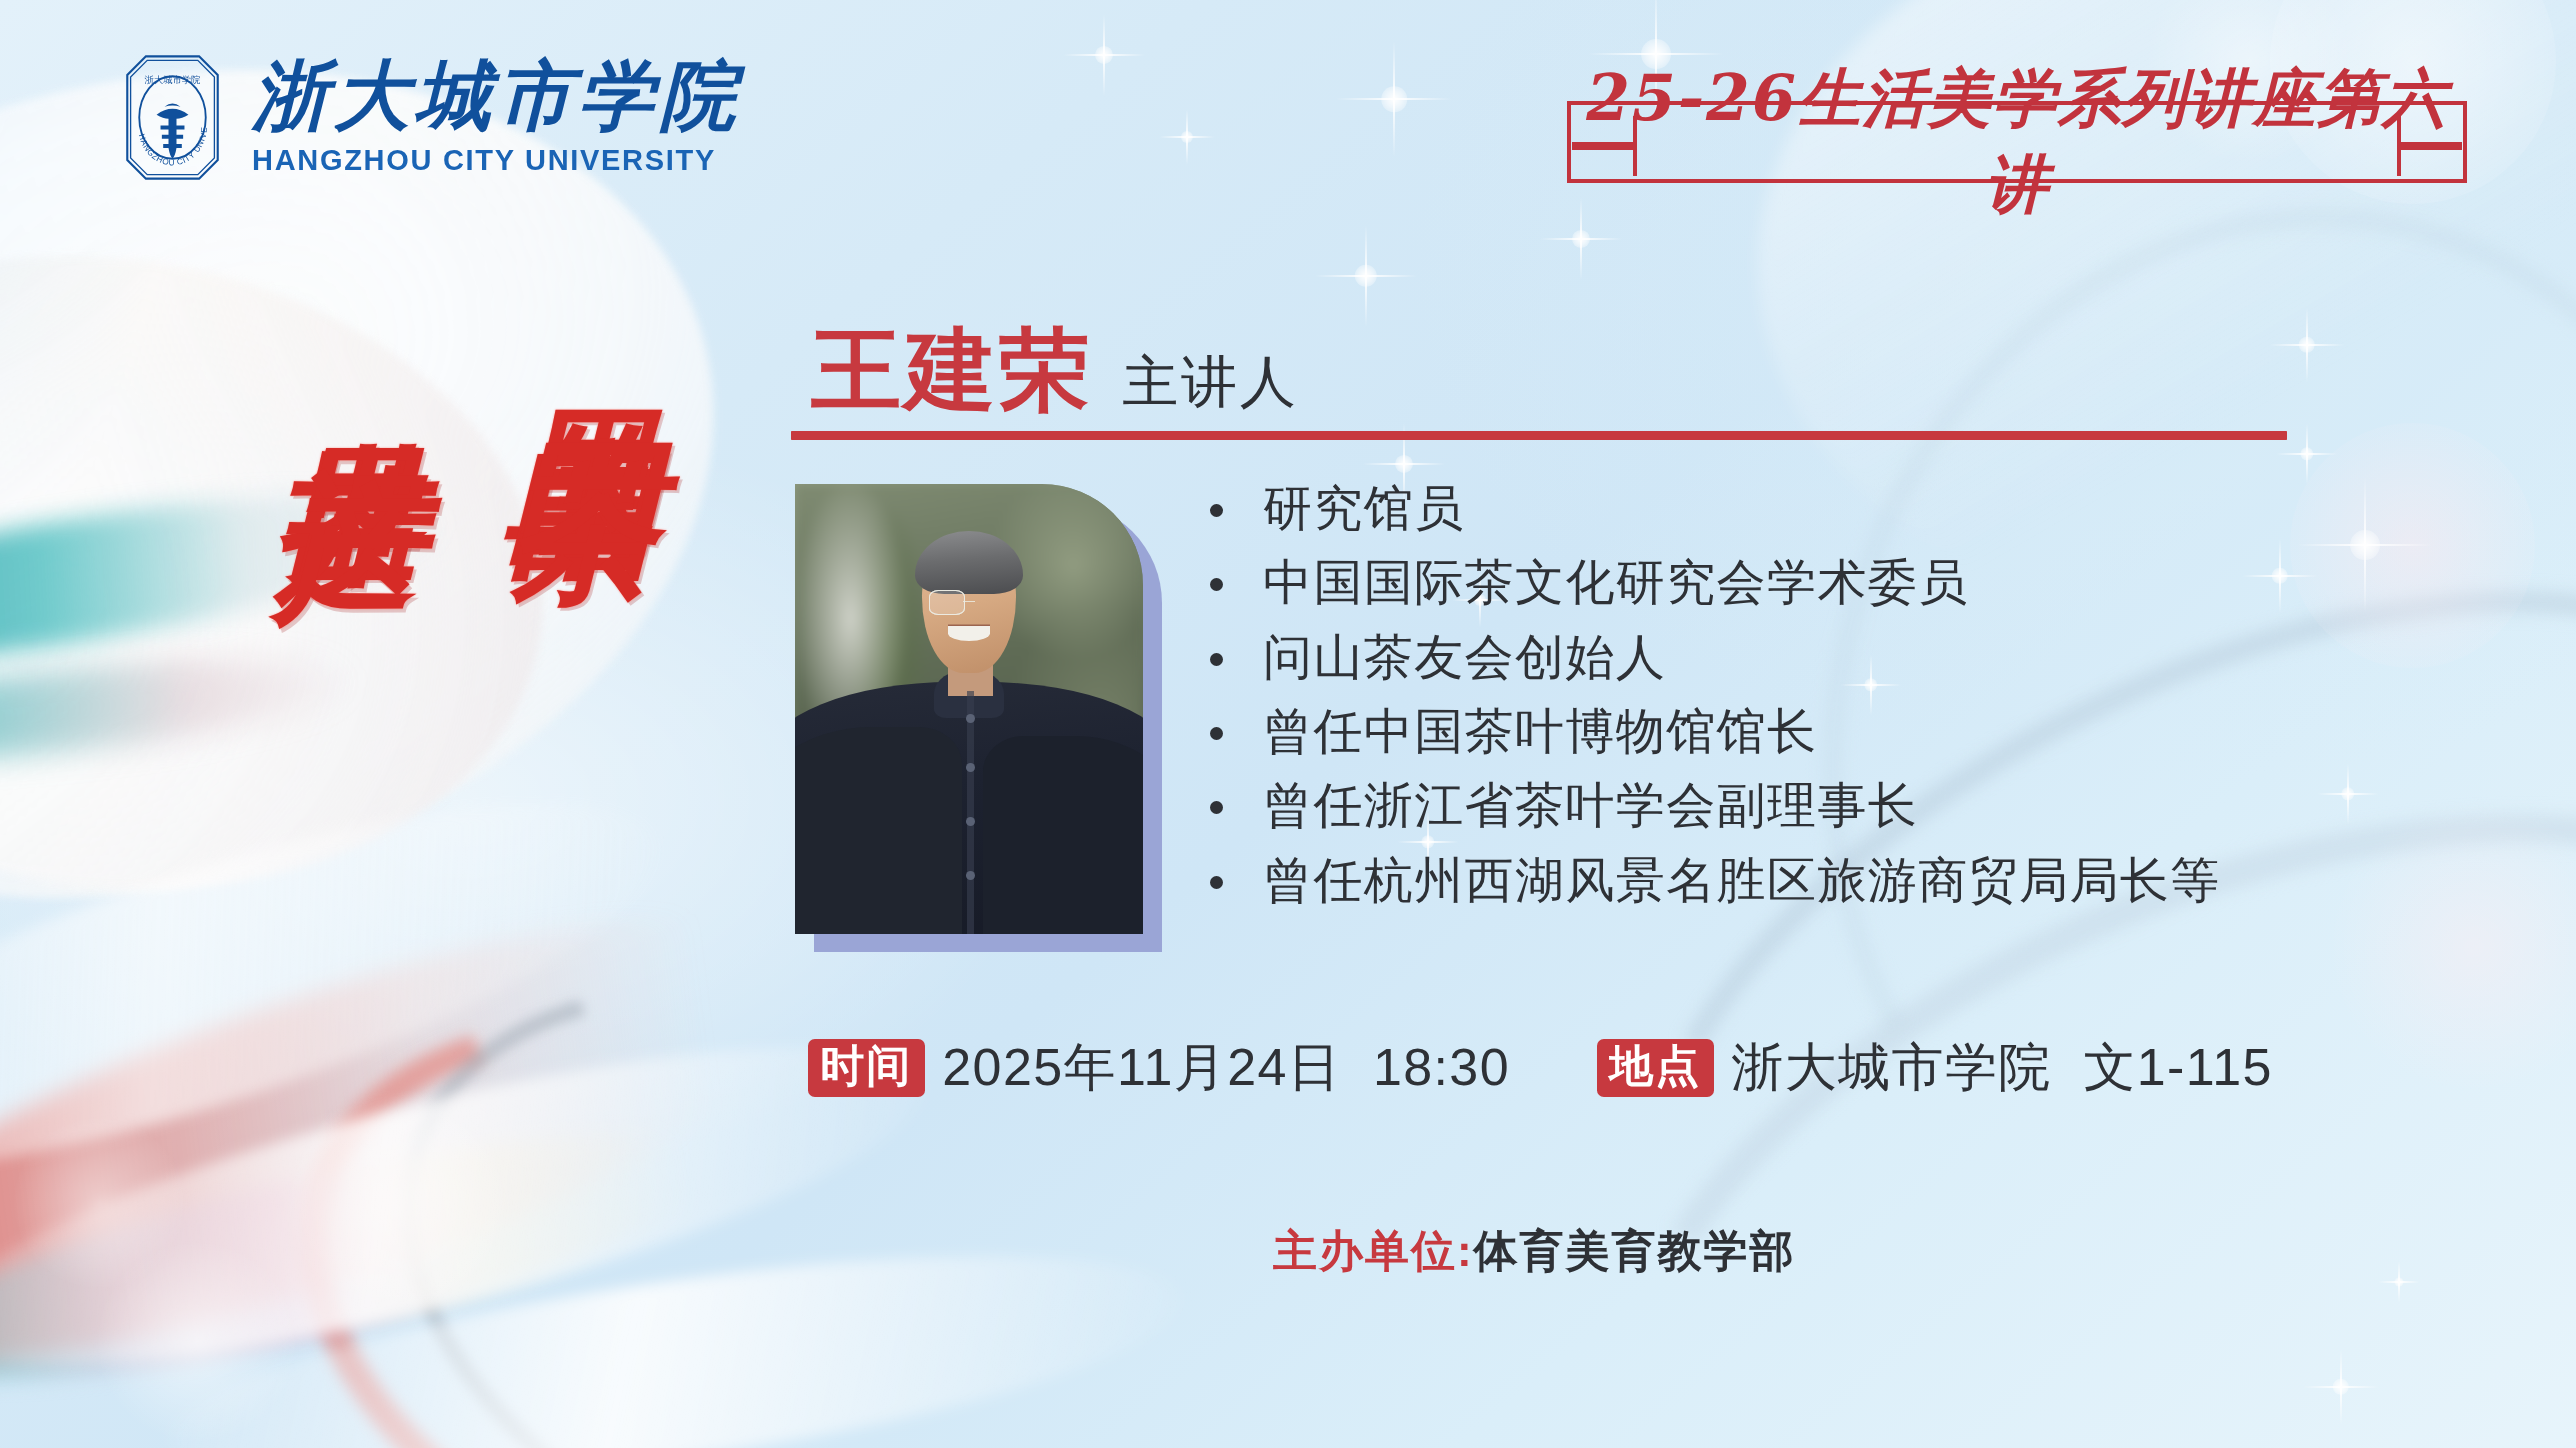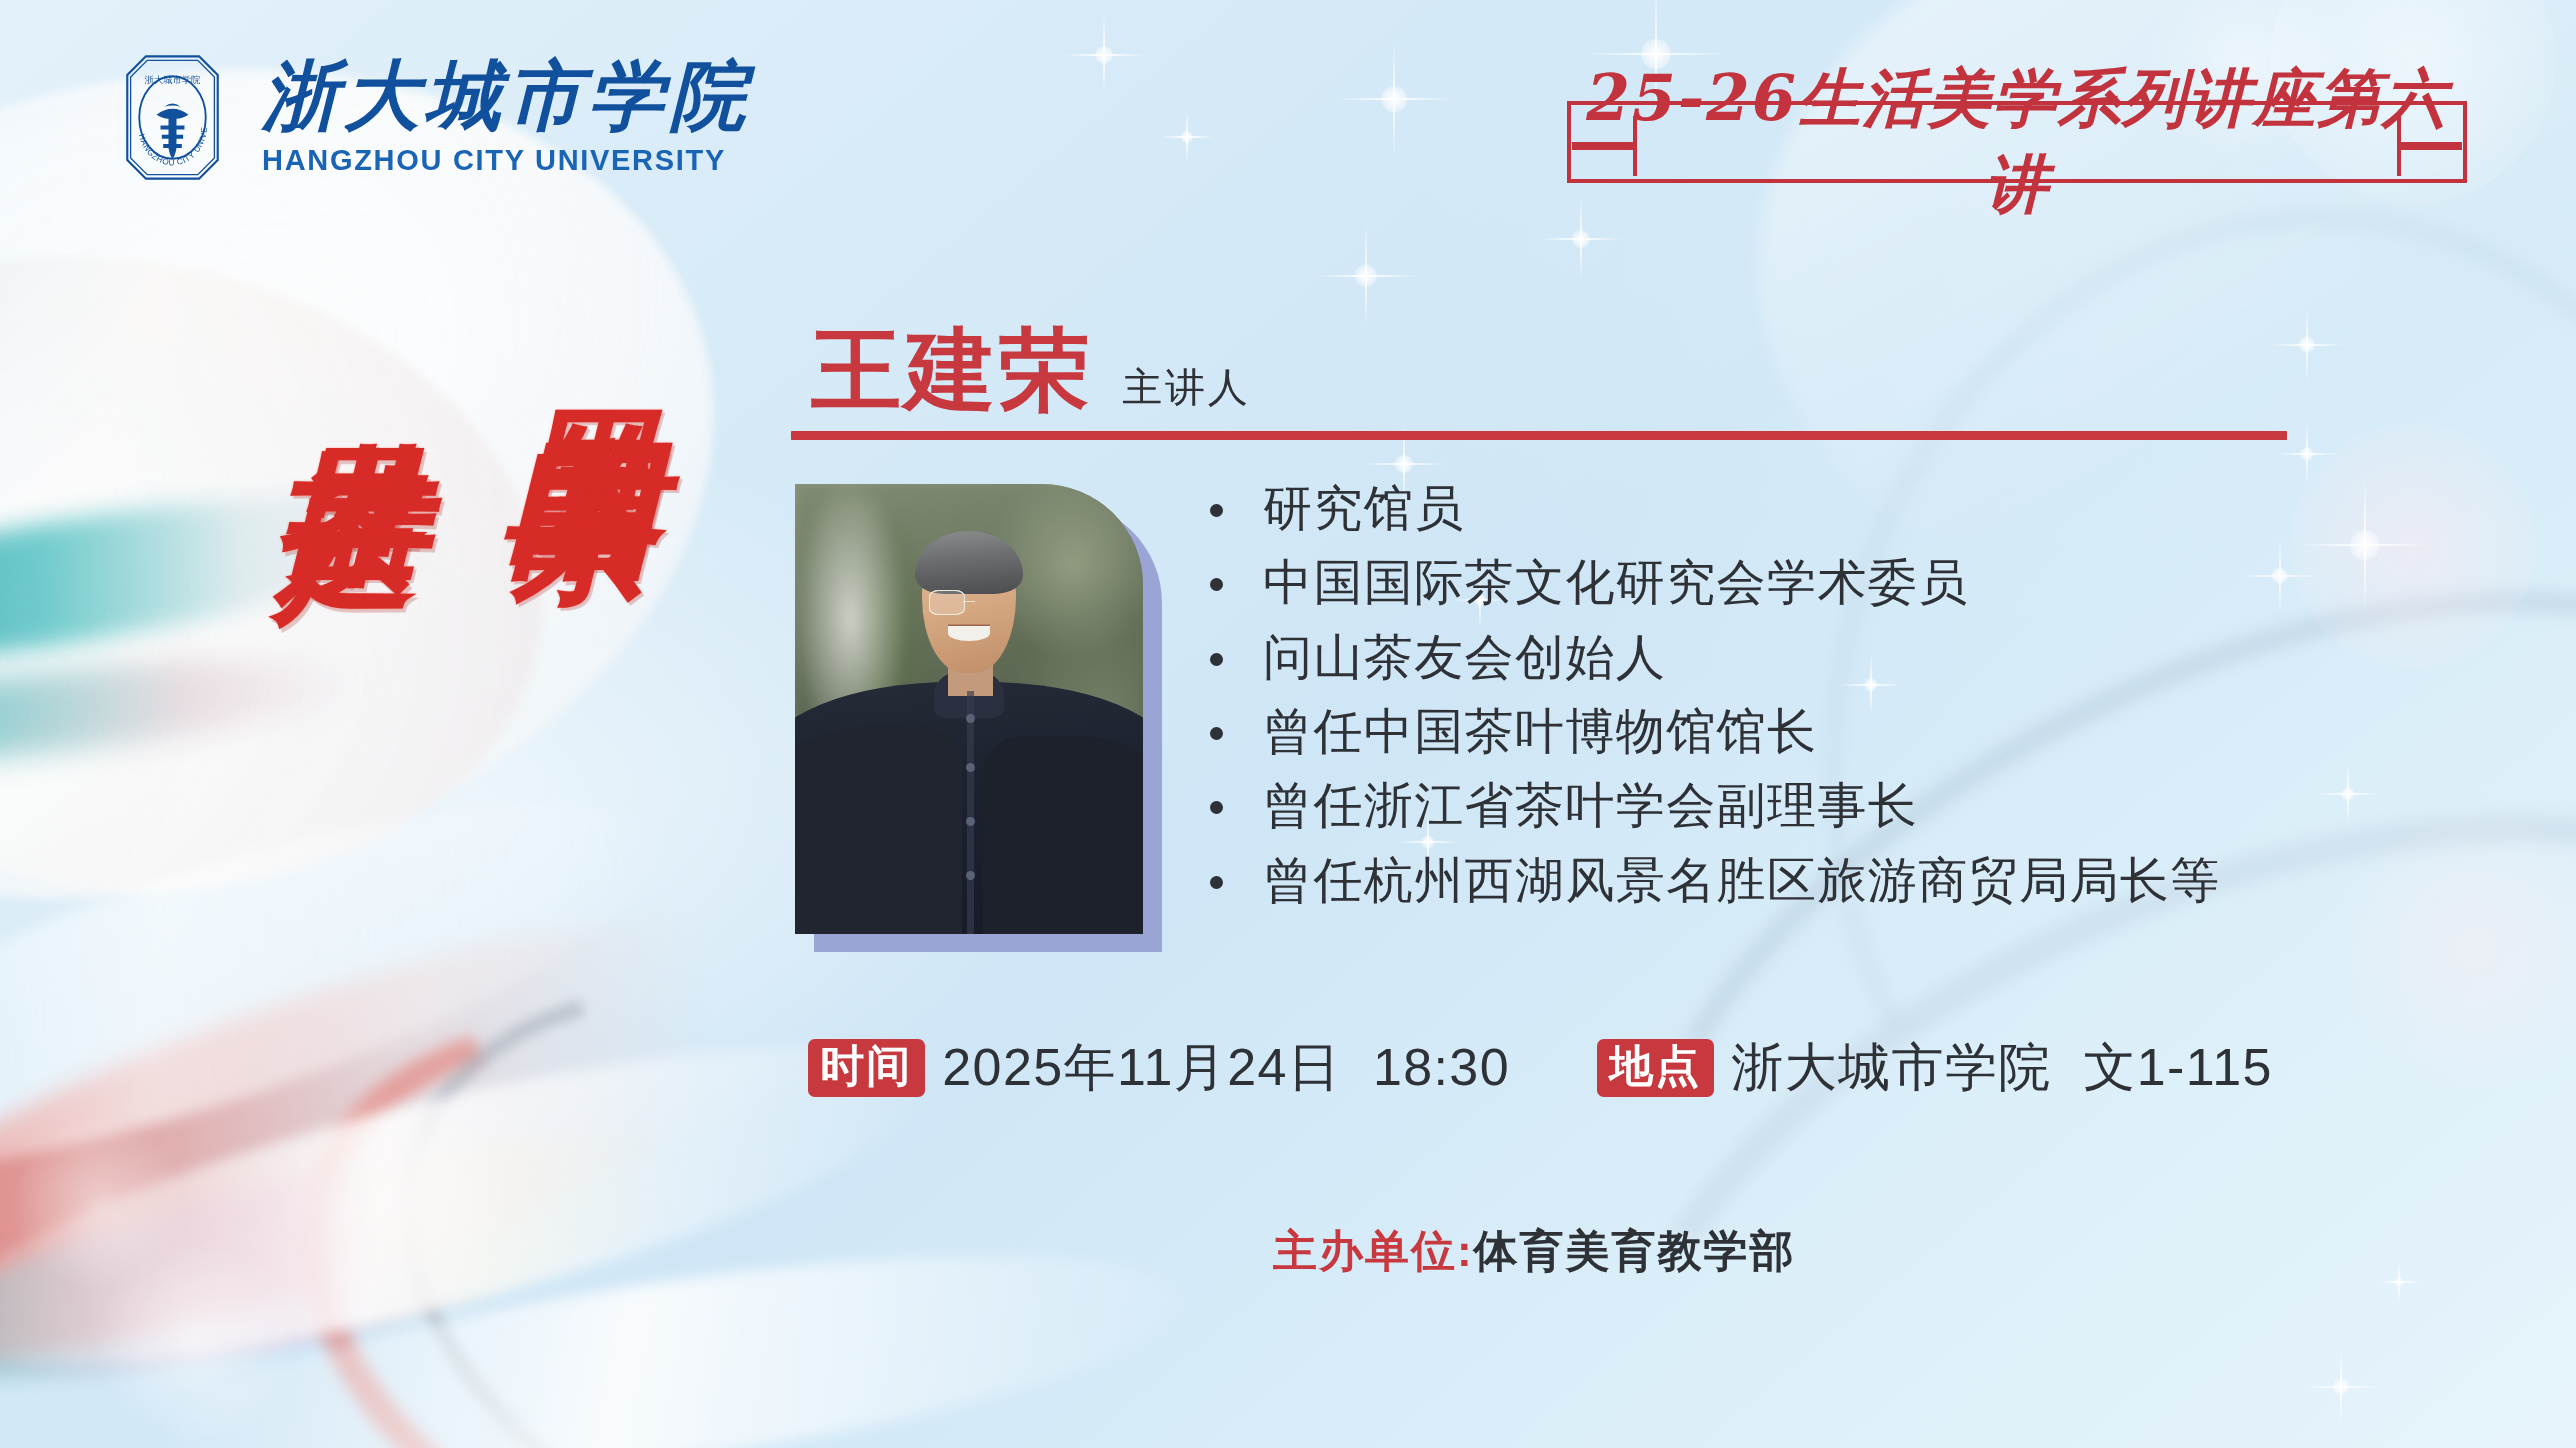--- a/index.html
+++ b/index.html
@@ -129,21 +129,21 @@
   .spark::before{width:100%;height:2px;}
   .spark::after{width:2px;height:100%;
     background:linear-gradient(to bottom, rgba(255,255,255,0), #ffffff 50%, rgba(255,255,255,0));}
   .spark .core{
     position:absolute;left:50%;top:50%;width:22%;height:22%;
     transform:translate(-50%,-50%);border-radius:50%;
     background:radial-gradient(circle,#fff 0%,rgba(255,255,255,.6) 45%,rgba(255,255,255,0) 100%);
   }
 
   
-  .logo-area{position:absolute;left:106px;top:51px;display:flex;align-items:center;gap:23px;}
+  .logo-area{position:absolute;left:106px;top:51px;display:flex;align-items:center;gap:13px;}
   .crest{width:133px;height:133px;position:relative;}
   .crest svg{display:block;}
   .logo-text{display:flex;flex-direction:column;}
   .logo-cn{
     font-size:76px;line-height:1;color:#10509c;font-weight:700;
     letter-spacing:5.5px;font-family:"DejaVu Serif","Liberation Serif",serif;
     font-style:italic;
   }
   .logo-en{
     font-size:29px;letter-spacing:1.7px;color:#1a64b5;font-weight:700;margin-top:9.5px;
@@ -180,21 +180,21 @@
   .title-right{left:508px;top:293px;font-size:149px;}
   .title-left{left:273px;top:320px;font-size:149px;}
 
   
   .speaker-row{position:absolute;left:811px;top:310px;display:flex;align-items:baseline;gap:29px;}
   .speaker-name{
     font-size:90px;font-weight:700;color:#c7393f;letter-spacing:4.1px;
     font-family:"DejaVu Sans","Liberation Sans",sans-serif;
   }
   .speaker-role{
-    font-size:40px;color:#2e3136;letter-spacing:2.7px;font-weight:500;
+    font-size:56px;color:#2e3136;letter-spacing:2.7px;font-weight:500;
   }
   .rule{
     position:absolute;left:791px;top:431px;width:1496px;height:8.9px;
     background:#c7393f;border-radius:0.7px;
   }
 
   
   .photo-wrap{position:absolute;left:795px;top:484px;width:361px;height:463px;}
   .photo-shadow{
     position:absolute;left:19px;top:17.7px;width:348px;height:450px;

